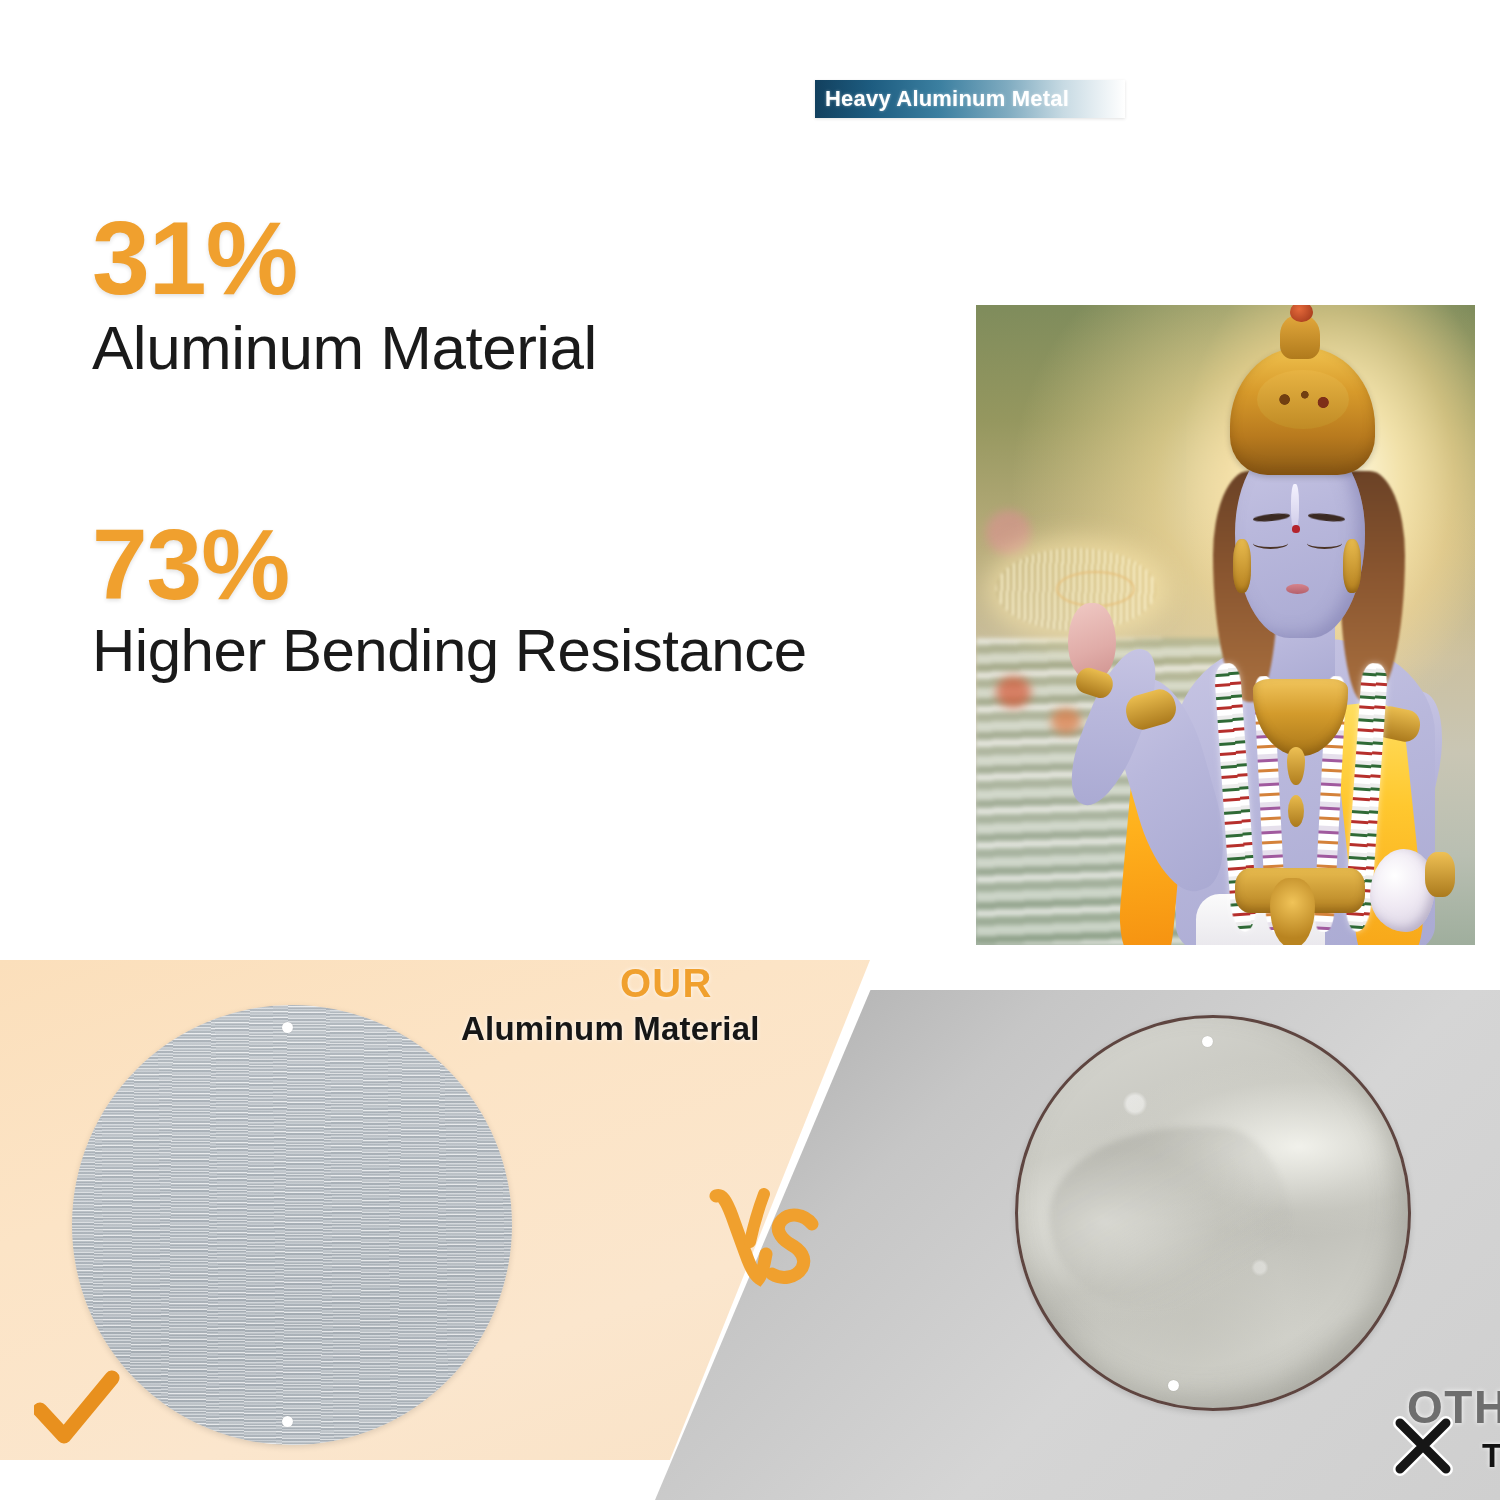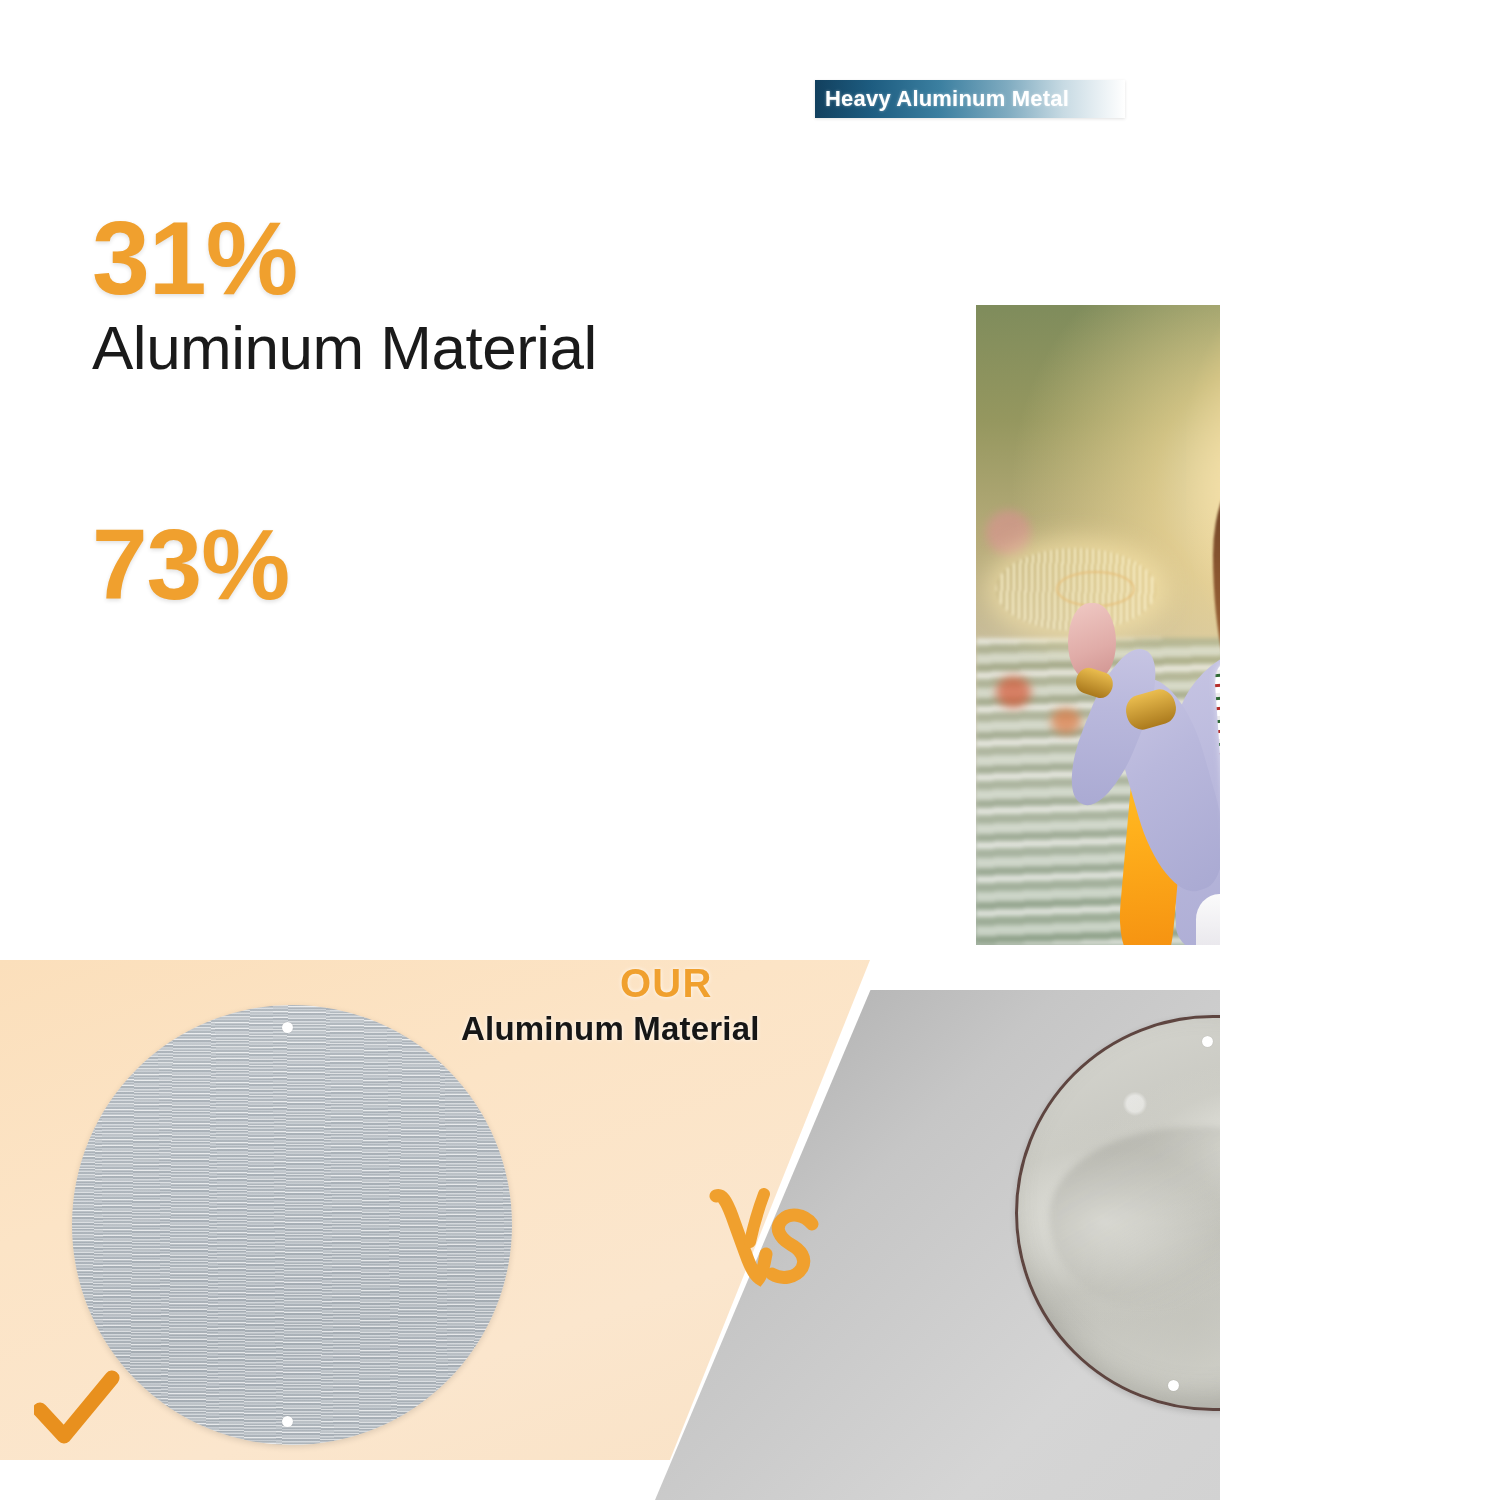--- a/index.html
+++ b/index.html
@@ -2,21 +2,21 @@
 <html><head>
 <meta charset="utf-8">
 <style>
   html, body {
     margin: 0;
     padding: 0;
     background: #ffffff;
   }
   #page {
     position: relative;
-    width: 1220px;
+    width: 1500px;
     height: 1500px;
     background: #ffffff;
     overflow: hidden;
     font-family: "Liberation Sans", sans-serif;
   }
 
   
   .banner {
     position: absolute;
     left: 815px;
@@ -498,20 +498,21 @@
 
   <div class="copy">
 
     <div class="stat-block">
       <div class="stat-pct">31%</div>
       <div class="stat-label">Aluminum Material</div>
     </div>
 
     <div class="stat-block stat-block-2">
       <div class="stat-pct">73%</div>
+      <div class="stat-label">Higher Bending Resistance</div>
     </div>
 
   </div>
 
   <div class="photo">
     <div class="bg"></div>
     <div class="water"></div>
     <div class="glow"></div>
 
     <div class="bokeh" style="left:4%;top:58%;width:7%;height:5%;background:#d75a3a;"></div>

